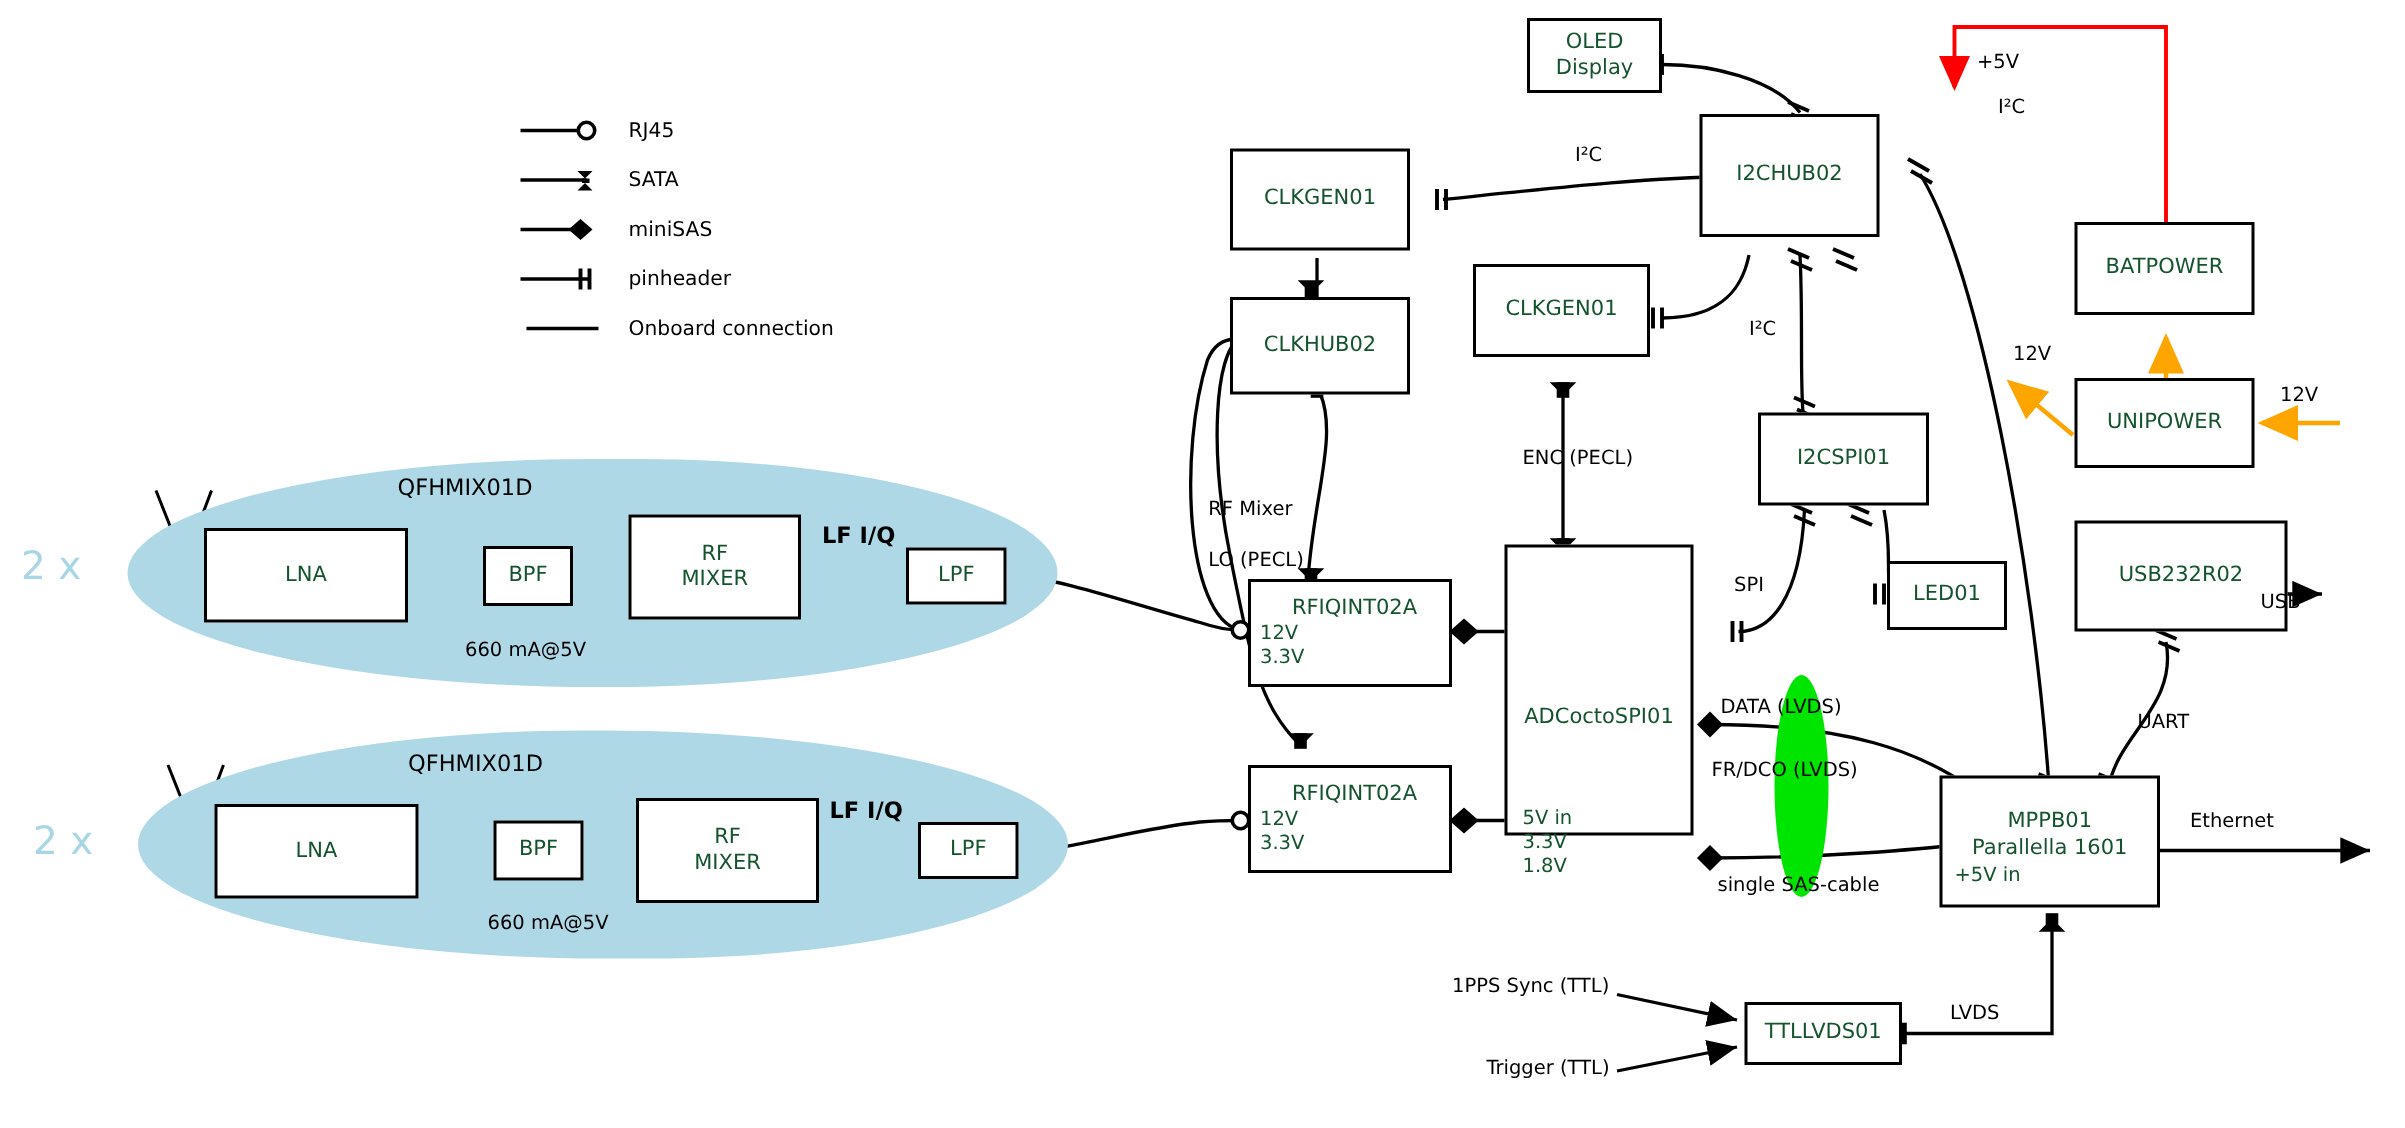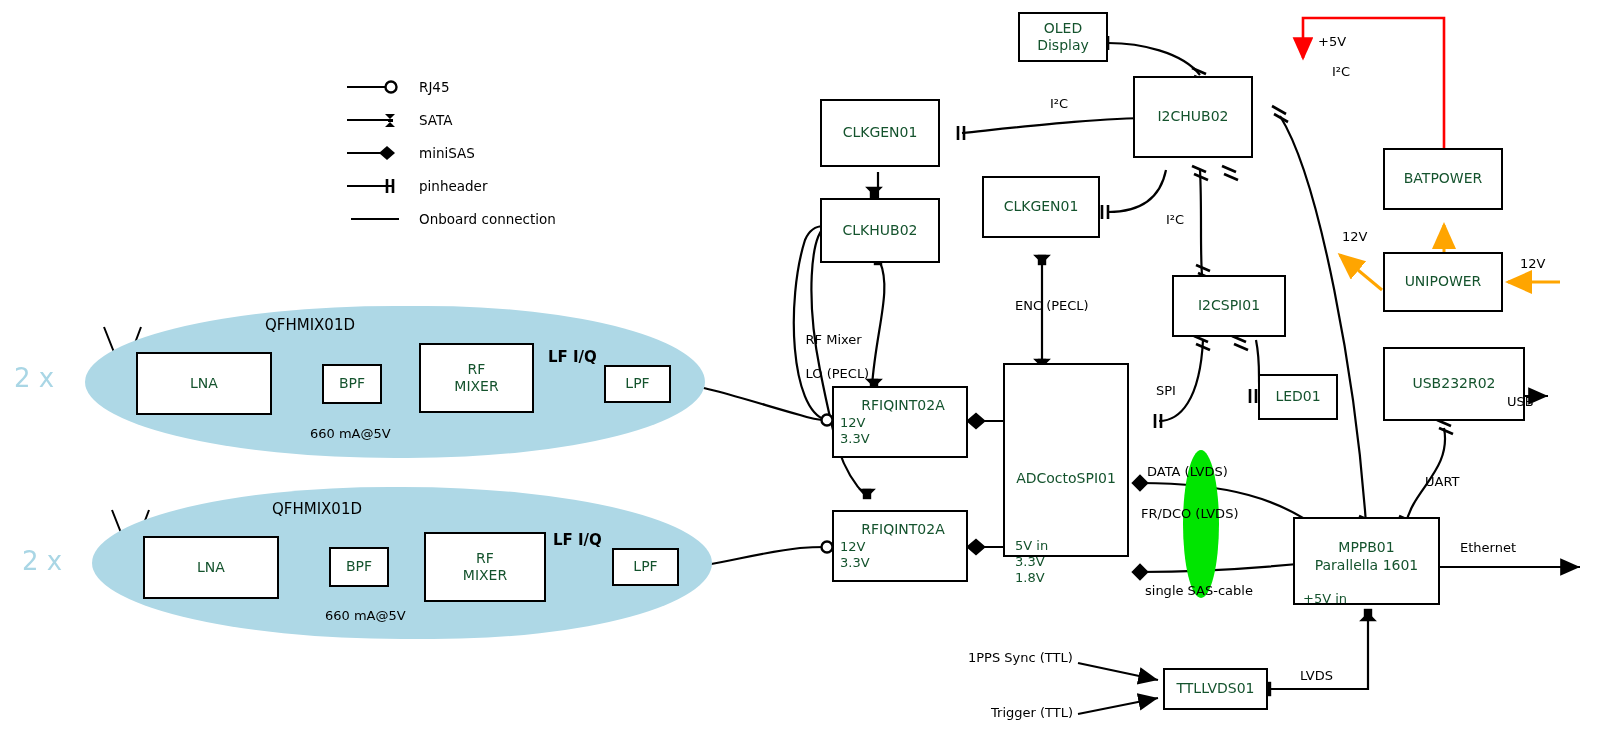--- a/index.html
+++ b/index.html
@@ -351,21 +351,21 @@
   <div class="box" style="left:1003px;top:363px;width:126px;height:194px;justify-content:flex-start;">
     <span style="margin-top:105px;">ADCoctoSPI01</span>
     <span class="sub" style="align-self:flex-start;margin-left:10px;margin-top:50px;">5V in</span>
     <span class="sub" style="align-self:flex-start;margin-left:10px;">3.3V</span>
     <span class="sub" style="align-self:flex-start;margin-left:10px;">1.8V</span>
   </div>
 
   <div class="box" style="left:1293px;top:517px;width:147px;height:88px;justify-content:flex-start;">
     <span style="margin-top:20px;">MPPB01</span>
     <span>Parallella 1601</span>
-    <span class="sub" style="align-self:flex-start;margin-left:8px;margin-top:17px;text-align:center;">+5V in</span>
+    <span class="sub" style="align-self:flex-start;margin-left:8px;margin-top:2px;text-align:center;">+5V in</span>
   </div>
 
   <div class="box" style="left:1163px;top:668px;width:105px;height:42px;">
     <span>TTLLVDS01</span>
   </div>
 
   <div class="lbl" style="left:1050px;top:96px;">I²C</div>
   <div class="lbl" style="left:1332px;top:64px;">I²C</div>
   <div class="lbl" style="left:1166px;top:212px;">I²C</div>
   <div class="lbl" style="left:789px;top:315px;">

